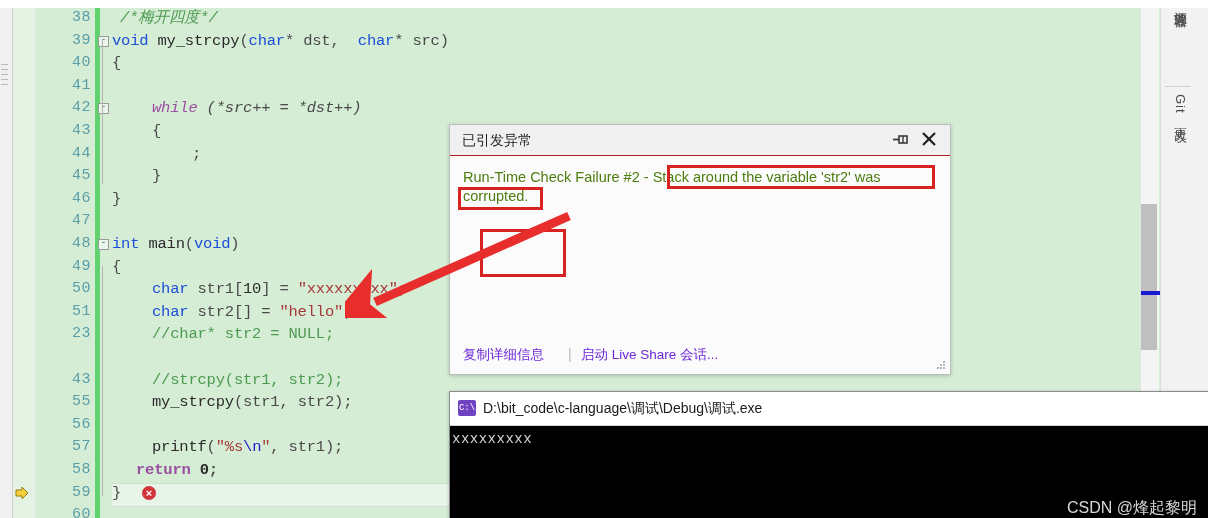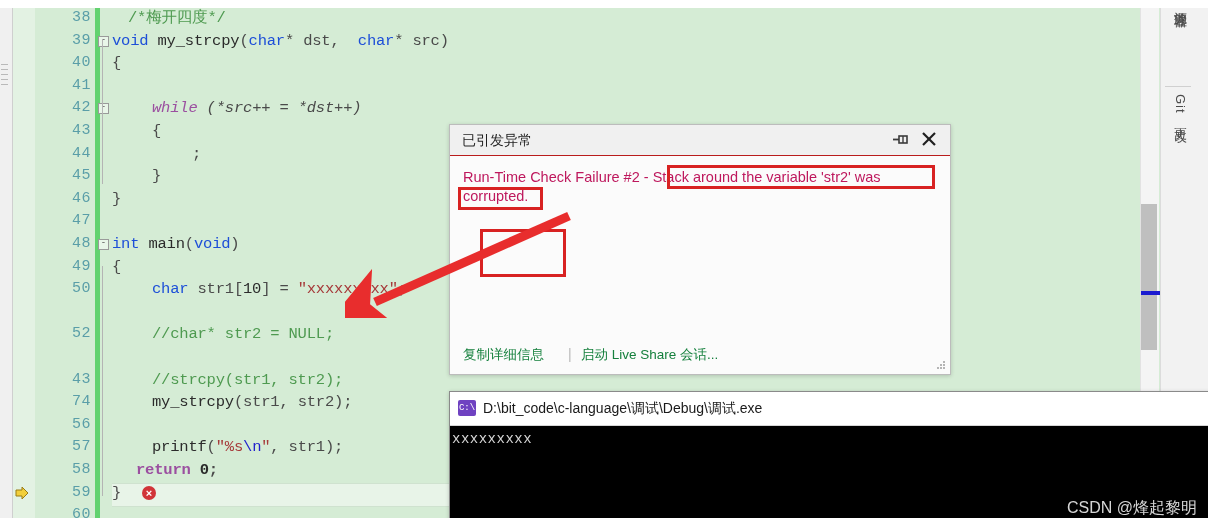--- a/index.html
+++ b/index.html
@@ -63,24 +63,24 @@
 
   
   .exdlg{position:absolute;left:449px;top:116px;width:500px;height:249px;
     background:#fbfbfb;border:1px solid #bcbcbc;box-shadow:0 1px 4px rgba(0,0,0,.18);}
   .exdlg-head{position:absolute;left:0;top:0;width:100%;height:30px;background:#f0f0f0;border-bottom:3px solid #b91c1c;}
   .exdlg-title{position:absolute;left:12px;top:7px;font-size:14px;color:#1f1f1f;
     font-family:"Liberation Sans","DejaVu Sans",sans-serif;}
   .exdlg-pin{position:absolute;right:40px;top:7px;width:18px;height:16px;cursor:pointer;}
   .exdlg-close{position:absolute;right:12px;top:5px;width:18px;height:18px;cursor:pointer;}
   .exdlg-body{position:absolute;left:0;top:31px;width:100%;bottom:38px;background:#fbfbfb;}
-  .exmsg{position:absolute;left:13px;top:12px;width:470px;font-size:14.5px;color:#be185d;
+  .exmsg{position:absolute;left:13px;top:12px;width:470px;font-size:14.5px;color:#4d7c0f;
     line-height:19px;font-family:"Liberation Sans","DejaVu Sans",sans-serif;}
   .exdlg-foot{position:absolute;left:0;bottom:0;width:100%;height:38px;}
-  .exlink{position:absolute;top:10px;font-size:13.5px;color:#15803d;cursor:pointer;
+  .exlink{position:absolute;top:10px;font-size:13.5px;color:#6d28d9;cursor:pointer;
     font-family:"Liberation Sans","DejaVu Sans",sans-serif;}
   .exlink-sep{position:absolute;left:118px;top:10px;color:#b9b9b9;font-size:14px;}
   .grip{position:absolute;right:4px;bottom:3px;width:10px;height:10px;}
   .grip i{position:absolute;width:2px;height:2px;background:#b5b5b5;}
 
   
   .redbox{position:absolute;border:3px solid #d82222;box-sizing:border-box;}
   .redarrow{position:absolute;left:345px;top:200px;width:240px;height:110px;pointer-events:none;}
 
   
@@ -116,21 +116,21 @@
     </div>
     <div class="margin-col"></div>
     <div class="gutter"></div>
     <div class="change-bar"></div>
 
     <div class="cur-line-hl" id="curline" style="top: 474.6px;"></div>
 
     <div class="code-area" id="codeArea">
         <div class="line" style="top: -1px;">
           <div class="lineno">38</div>
-          <div class="src" style="left: 16px;"><span class="cmt">/*梅开四度*/</span></div>
+          <div class="src" style="left: 8px; font-style: italic;"><span class="cmt">/*梅开四度*/</span></div>
         </div>
         <div class="line" style="top: 21.6px;">
           <div class="lineno">39</div>
           <div class="fold">-</div>
           <div class="src" style="left: 0px;"><span class="kw">void</span><span class="id"> </span><span class="fn">my_strcpy</span><span class="id">(</span><span class="kw">char</span><span class="id">* </span><span class="id">dst</span><span class="id">,  </span><span class="kw">char</span><span class="id">* </span><span class="id">src</span><span class="id">)</span></div>
         </div>
         <div class="line" style="top: 44.2px;">
           <div class="lineno">40</div>
           <div class="src" style="left: 0px;"><span class="id">{</span></div>
         </div>
@@ -168,30 +168,34 @@
           <div class="src" style="left: 0px;"><span class="kw">int</span><span class="id"> </span><span class="fn">main</span><span class="id">(</span><span class="kw">void</span><span class="id">)</span></div>
         </div>
         <div class="line" style="top: 247.6px;">
           <div class="lineno">49</div>
           <div class="src" style="left: 0px;"><span class="id">{</span></div>
         </div>
         <div class="line" style="top: 270.2px;">
           <div class="lineno">50</div>
           <div class="src" style="left: 40px;"><span class="kw">char</span><span class="id"> str1[</span><span class="num">10</span><span class="id">] = </span><span class="str">"xxxxxxxxx"</span><span class="id">;</span></div>
         </div>
+        <div class="line" style="top: 292.8px;">
+          <div class="lineno">51</div>
+          <div class="src" style="left: 40px;"><span class="kw">char</span><span class="id"> str2[] = </span><span class="str">"hello"</span><span class="id">;</span></div>
+        </div>
         <div class="line" style="top: 315.4px;">
-          <div class="lineno">52</div>
+          <div class="lineno">23</div>
           <div class="src" style="left: 40px;"><span class="cmt">//char* str2 = NULL;</span></div>
         </div>
         <div class="line" style="top: 360.6px;">
           <div class="lineno">43</div>
           <div class="src" style="left: 40px;"><span class="cmt">//strcpy(str1, str2);</span></div>
         </div>
         <div class="line" style="top: 383.2px;">
-          <div class="lineno">74</div>
+          <div class="lineno">55</div>
           <div class="src" style="left: 40px;"><span class="fn">my_strcpy</span><span class="id">(str1, str2);</span></div>
         </div>
         <div class="line" style="top: 405.8px;">
           <div class="lineno">56</div>
           <div class="src" style="left: 0px;"></div>
         </div>
         <div class="line" style="top: 428.4px;">
           <div class="lineno">57</div>
           <div class="src" style="left: 40px;"><span class="fn">printf</span><span class="id">(</span><span class="str">"%s</span><span class="esc">\n</span><span class="str">"</span><span class="id">, str1);</span></div>
         </div>

